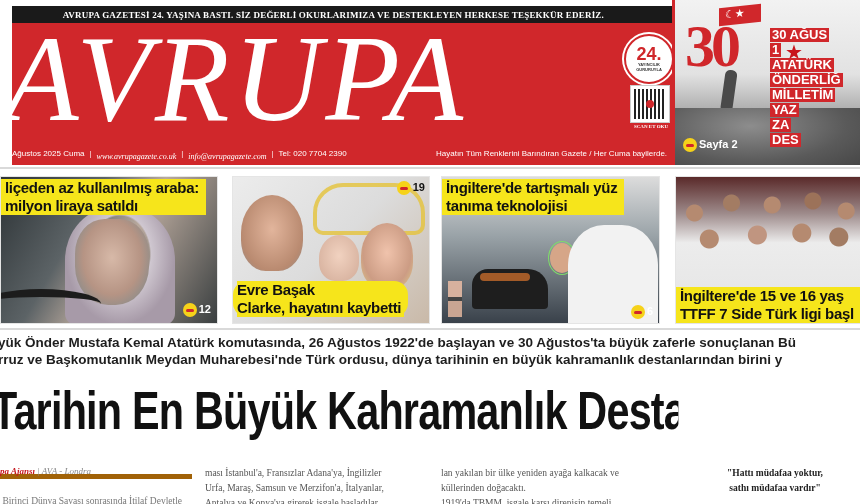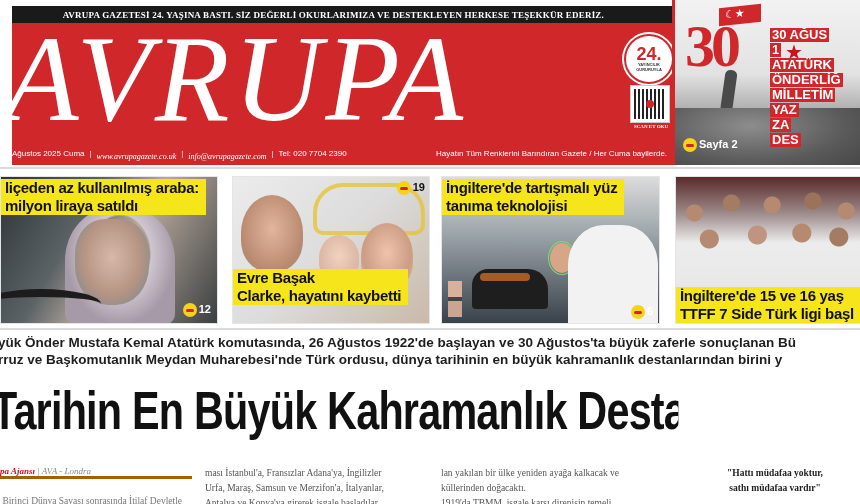--- a/index.html
+++ b/index.html
@@ -122,21 +122,21 @@
     .t2 { left: 232px; width: 198px; background: linear-gradient(135deg, #ececec 0%, #dcdcdc 50%, #c9b9a8 100%); }
     .t3 { left: 441px; width: 219px; background: linear-gradient(180deg, #dcdcdc 0%, #9aa3a8 40%, #39414a 100%); }
     .t4 { left: 675px; width: 193px; background: linear-gradient(180deg, #5a2a2a 0%, #9e8b8b 25%, #ececec 45%, #e4e4e4 100%); }
 
     .yellow-head {
       position: absolute; left: 0; background: #f6e51b; color: #111;
       font-weight: bold; font-size: 15px; line-height: 18px;
       padding: 0 4px; white-space: nowrap; letter-spacing: -0.3px;
     }
     .t1 .yellow-head { top: 2px; }
-    .t2 .yellow-head { top: 92px; left: 0; font-size: 15px; }
+    .t2 .yellow-head { top: 104px; left: 0; font-size: 15px; border-radius: 14px; }
     .t3 .yellow-head { top: 2px; }
     .t4 .yellow-head { top: 110px; }
     .yellow-head .line { display: block; background: #f6e51b; width: max-content; padding-right: 3px; }
 
     .t1 .face {
       position: absolute; left: 74px; top: 42px; width: 74px; height: 86px;
       background: radial-gradient(ellipse at 50% 45%, #d7b9a8 0%, #b69484 55%, #8f8d8a 80%);
       border-radius: 40% 40% 45% 45%;
     }
     .t1 .scarf {
@@ -208,21 +208,21 @@
     .headline {
       position: absolute; left: -8px; top: 381px; width: 880px;
       font-weight: bold; font-size: 53px; line-height: 60px; color: #111;
       white-space: nowrap; overflow: hidden; letter-spacing: -1px;
       transform: scaleX(0.78); transform-origin: left top;
     }
     .headline span { display: inline-block; }
 
     .byline {
       position: absolute; left: 0; top: 465px; width: 192px; height: 14px;
-      border-bottom: 3px solid #a16207;
+      border-bottom: 5px solid #a16207;
       font-family: "Liberation Serif", serif; font-style: italic; font-size: 9px; line-height: 13px;
       color: #888;
       white-space: nowrap;
     }
     .byline .agency { color: #c5161d; font-weight: bold; }
     .col {
       position: absolute; top: 466px;
       font-family: "Liberation Serif", serif; font-size: 9.5px; line-height: 15px; color: #555;
       white-space: nowrap; overflow: hidden;
     }

